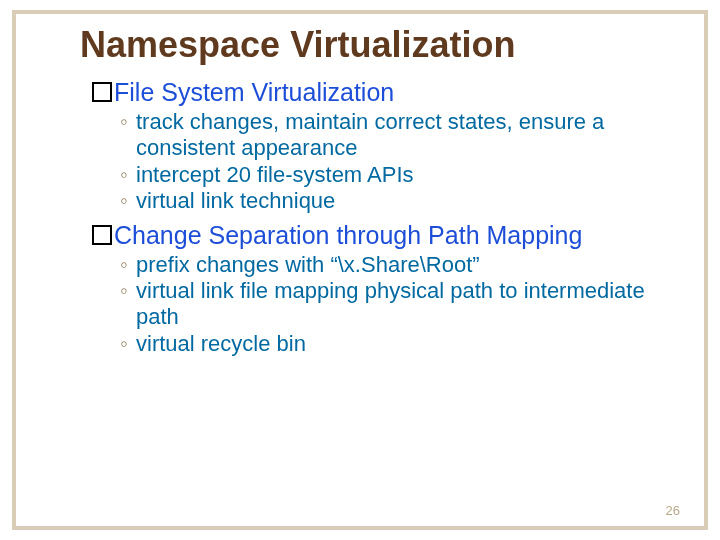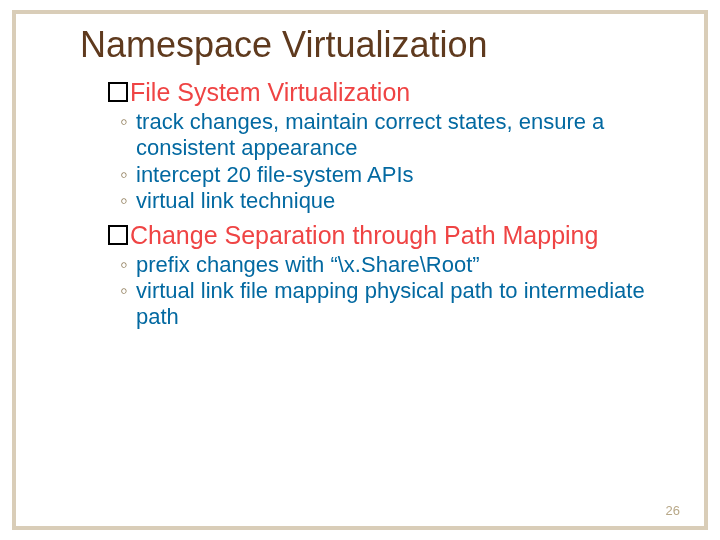--- a/index.html
+++ b/index.html
@@ -47,26 +47,26 @@
   .content {
     position: absolute;
     top: 24px;
     left: 80px;
     right: 40px;
   }
   .title {
     font-size: 36px;
     color: #5f3a1e;
     margin: 0 0 12px 0;
-    font-weight: normal;
+    font-weight: bold;
   }
   .section-heading {
     font-size: 25px;
-    color: #ef4444;
-    margin: 6px 0 0 28px;
+    color: #1d4ed8;
+    margin: 6px 0 0 12px;
   }
   .checkbox {
     display: inline-block;
     width: 16px;
     height: 16px;
     border: 2px solid #000;
     margin-right: 2px;
     vertical-align: -1px;
   }
   .sub-list {
@@ -116,16 +116,17 @@
     <li>intercept 20 file-system APIs</li>
     <li>virtual link technique</li>
   </ul>
 
   <div class="section-heading">
     <span class="checkbox"></span><span>Change Separation through Path Mapping</span>
   </div>
   <ul class="sub-list">
     <li>prefix changes with “\x.Share\Root”</li>
     <li>virtual link file mapping physical path to intermediate path</li>
+    <li>virtual recycle bin</li>
   </ul>
 </div>
 
 <div class="page-num">26</div>
 
 </body></html>

